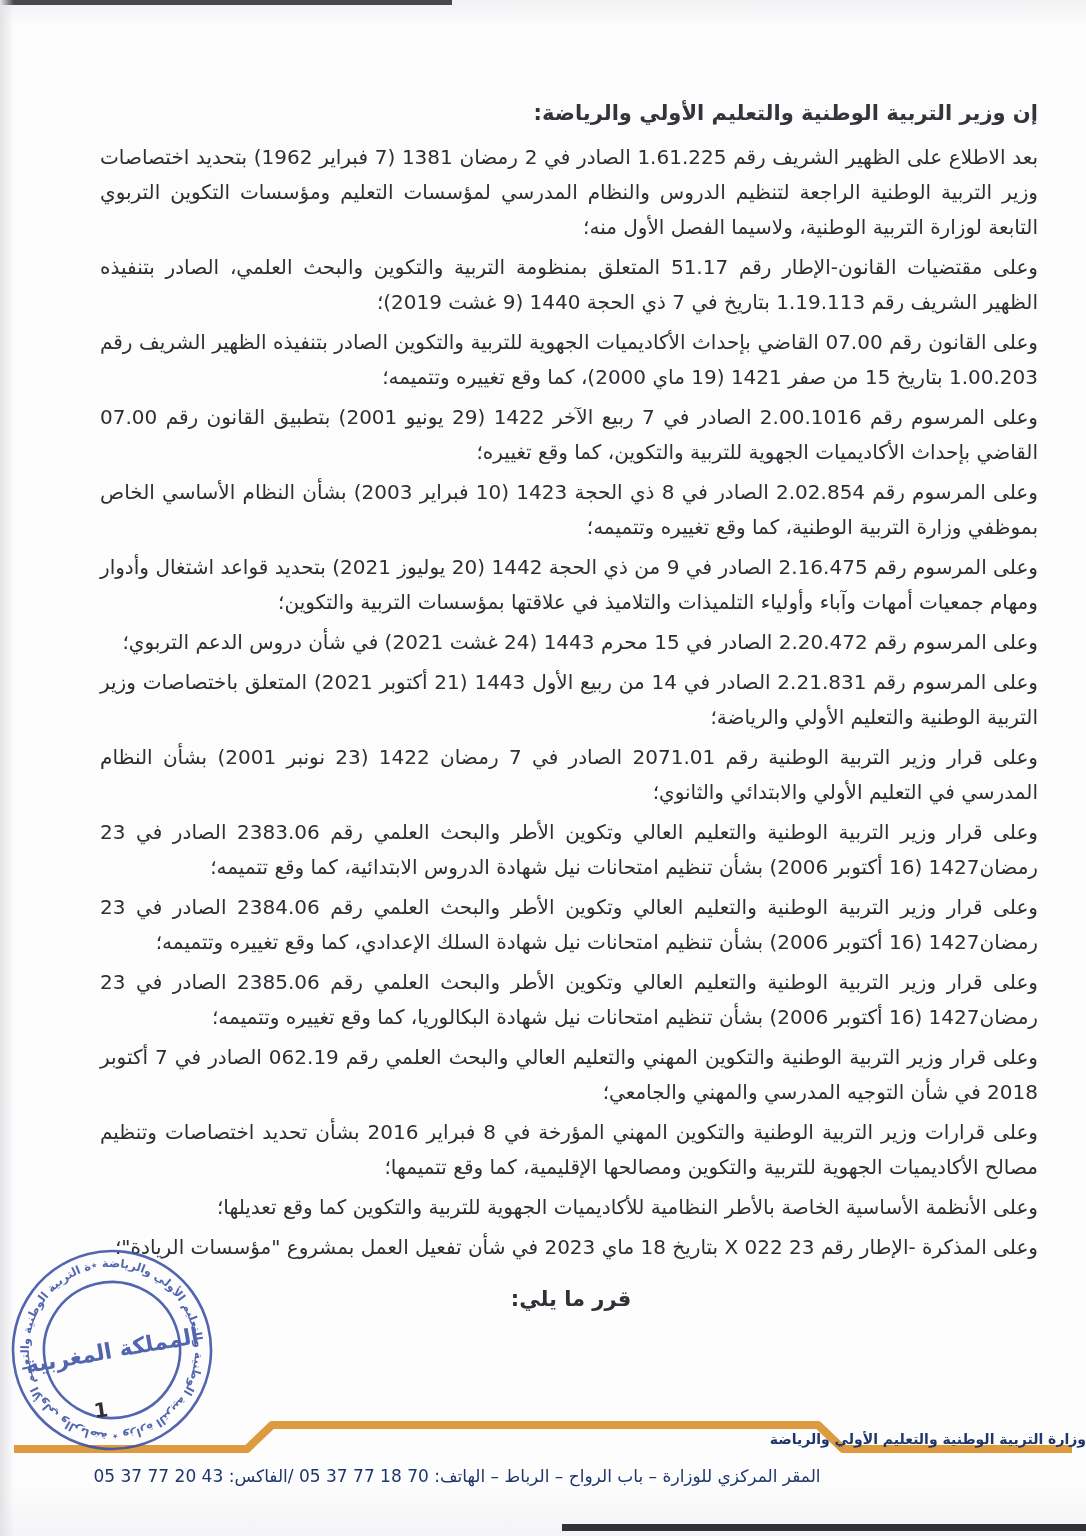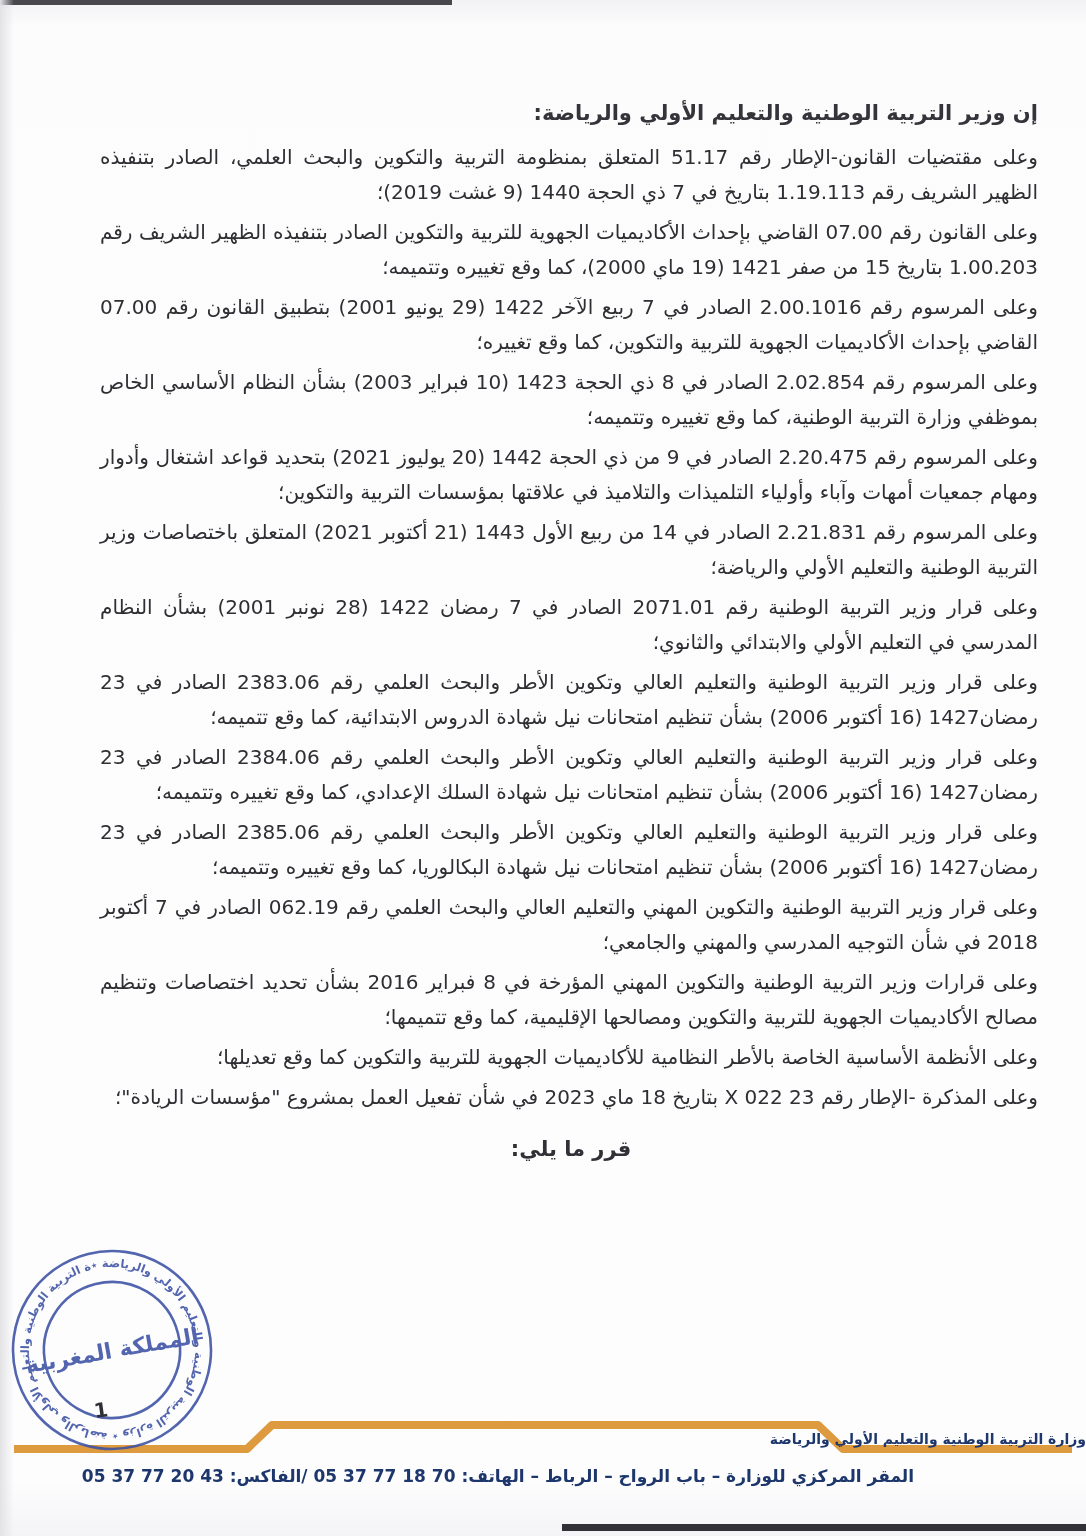--- a/index.html
+++ b/index.html
@@ -41,21 +41,21 @@
 
   
   .ribbon-svg{position:absolute;top:1408px;left:0;width:1086px;height:60px;}
   .footer-ministry{
     position:absolute;top:1431px;left:0;width:1086px;
     text-align:right;font-size:14px;font-weight:bold;color:#1d366b;
     direction:rtl;
   }
   .footer-address{
     position:absolute;top:1466px;left:0;width:914px;
-    font-size:17px;font-weight:bold;color:#1d366b;
+    text-align:center;font-size:17px;font-weight:normal;color:#1d366b;
     direction:rtl;
   }
 
   
   .stamp-svg{position:absolute;top:1244px;left:6px;width:212px;height:212px;opacity:.88;}
   .stamp-center-text{font-size:22px;font-weight:bold;font-family:"DejaVu Sans",sans-serif;}
   .stamp-ring-text{font-size:11.5px;font-weight:bold;font-family:"DejaVu Sans",sans-serif;}
   .page-number{
     position:absolute;top:1398px;left:94px;
     font-size:20px;color:#2f2f38;font-weight:bold;transform:rotate(-8deg);
@@ -65,27 +65,29 @@
 <body>
 
 <div class="page">
 
   <div class="scan-edge-top"></div>
   <div class="scan-shade-left"></div>
 
   <div class="content">
     <h1 class="doc-heading">إن وزير التربية الوطنية والتعليم الأولي والرياضة:</h1>
     <div id="paragraphs">
+        <p class="para">بعد الاطلاع على الظهير الشريف رقم 1.61.225 الصادر في 2 رمضان 1381 (7 فبراير 1962) بتحديد اختصاصات وزير التربية الوطنية الراجعة لتنظيم الدروس والنظام المدرسي لمؤسسات التعليم ومؤسسات التكوين التربوي التابعة لوزارة التربية الوطنية، ولاسيما الفصل الأول منه؛</p>
         <p class="para">وعلى مقتضيات القانون-الإطار رقم 51.17 المتعلق بمنظومة التربية والتكوين والبحث العلمي، الصادر بتنفيذه الظهير الشريف رقم 1.19.113 بتاريخ في 7 ذي الحجة 1440 (9 غشت 2019)؛</p>
         <p class="para">وعلى القانون رقم 07.00 القاضي بإحداث الأكاديميات الجهوية للتربية والتكوين الصادر بتنفيذه الظهير الشريف رقم 1.00.203 بتاريخ 15 من صفر 1421 (19 ماي 2000)، كما وقع تغييره وتتميمه؛</p>
         <p class="para">وعلى المرسوم رقم 2.00.1016 الصادر في 7 ربيع الآخر 1422 (29 يونيو 2001) بتطبيق القانون رقم 07.00 القاضي بإحداث الأكاديميات الجهوية للتربية والتكوين، كما وقع تغييره؛</p>
         <p class="para">وعلى المرسوم رقم 2.02.854 الصادر في 8 ذي الحجة 1423 (10 فبراير 2003) بشأن النظام الأساسي الخاص بموظفي وزارة التربية الوطنية، كما وقع تغييره وتتميمه؛</p>
-        <p class="para">وعلى المرسوم رقم 2.20.475 الصادر في 9 من ذي الحجة 1442 (20 يوليوز 2021) بتحديد قواعد اشتغال وأدوار ومهام جمعيات أمهات وآباء وأولياء التلميذات والتلاميذ في علاقتها بمؤسسات التربية والتكوين؛</p>
+        <p class="para">وعلى المرسوم رقم 2.16.475 الصادر في 9 من ذي الحجة 1442 (20 يوليوز 2021) بتحديد قواعد اشتغال وأدوار ومهام جمعيات أمهات وآباء وأولياء التلميذات والتلاميذ في علاقتها بمؤسسات التربية والتكوين؛</p>
+        <p class="para">وعلى المرسوم رقم 2.20.472 الصادر في 15 محرم 1443 (24 غشت 2021) في شأن دروس الدعم التربوي؛</p>
         <p class="para">وعلى المرسوم رقم 2.21.831 الصادر في 14 من ربيع الأول 1443 (21 أكتوبر 2021) المتعلق باختصاصات وزير التربية الوطنية والتعليم الأولي والرياضة؛</p>
-        <p class="para">وعلى قرار وزير التربية الوطنية رقم 2071.01 الصادر في 7 رمضان 1422 (28 نونبر 2001) بشأن النظام المدرسي في التعليم الأولي والابتدائي والثانوي؛</p>
+        <p class="para">وعلى قرار وزير التربية الوطنية رقم 2071.01 الصادر في 7 رمضان 1422 (23 نونبر 2001) بشأن النظام المدرسي في التعليم الأولي والابتدائي والثانوي؛</p>
         <p class="para">وعلى قرار وزير التربية الوطنية والتعليم العالي وتكوين الأطر والبحث العلمي رقم 2383.06 الصادر في 23 رمضان1427 (16 أكتوبر 2006) بشأن تنظيم امتحانات نيل شهادة الدروس الابتدائية، كما وقع تتميمه؛</p>
         <p class="para">وعلى قرار وزير التربية الوطنية والتعليم العالي وتكوين الأطر والبحث العلمي رقم 2384.06 الصادر في 23 رمضان1427 (16 أكتوبر 2006) بشأن تنظيم امتحانات نيل شهادة السلك الإعدادي، كما وقع تغييره وتتميمه؛</p>
         <p class="para">وعلى قرار وزير التربية الوطنية والتعليم العالي وتكوين الأطر والبحث العلمي رقم 2385.06 الصادر في 23 رمضان1427 (16 أكتوبر 2006) بشأن تنظيم امتحانات نيل شهادة البكالوريا، كما وقع تغييره وتتميمه؛</p>
         <p class="para">وعلى قرار وزير التربية الوطنية والتكوين المهني والتعليم العالي والبحث العلمي رقم 062.19 الصادر في 7 أكتوبر 2018 في شأن التوجيه المدرسي والمهني والجامعي؛</p>
         <p class="para">وعلى قرارات وزير التربية الوطنية والتكوين المهني المؤرخة في 8 فبراير 2016 بشأن تحديد اختصاصات وتنظيم مصالح الأكاديميات الجهوية للتربية والتكوين ومصالحها الإقليمية، كما وقع تتميمها؛</p>
         <p class="para">وعلى الأنظمة الأساسية الخاصة بالأطر النظامية للأكاديميات الجهوية للتربية والتكوين كما وقع تعديلها؛</p>
         <p class="para">وعلى المذكرة -الإطار رقم 23 X 022 بتاريخ 18 ماي 2023 في شأن تفعيل العمل بمشروع "مؤسسات الريادة"؛</p>
       </div>
     <div class="decision">قرر ما يلي:</div>
   </div>

